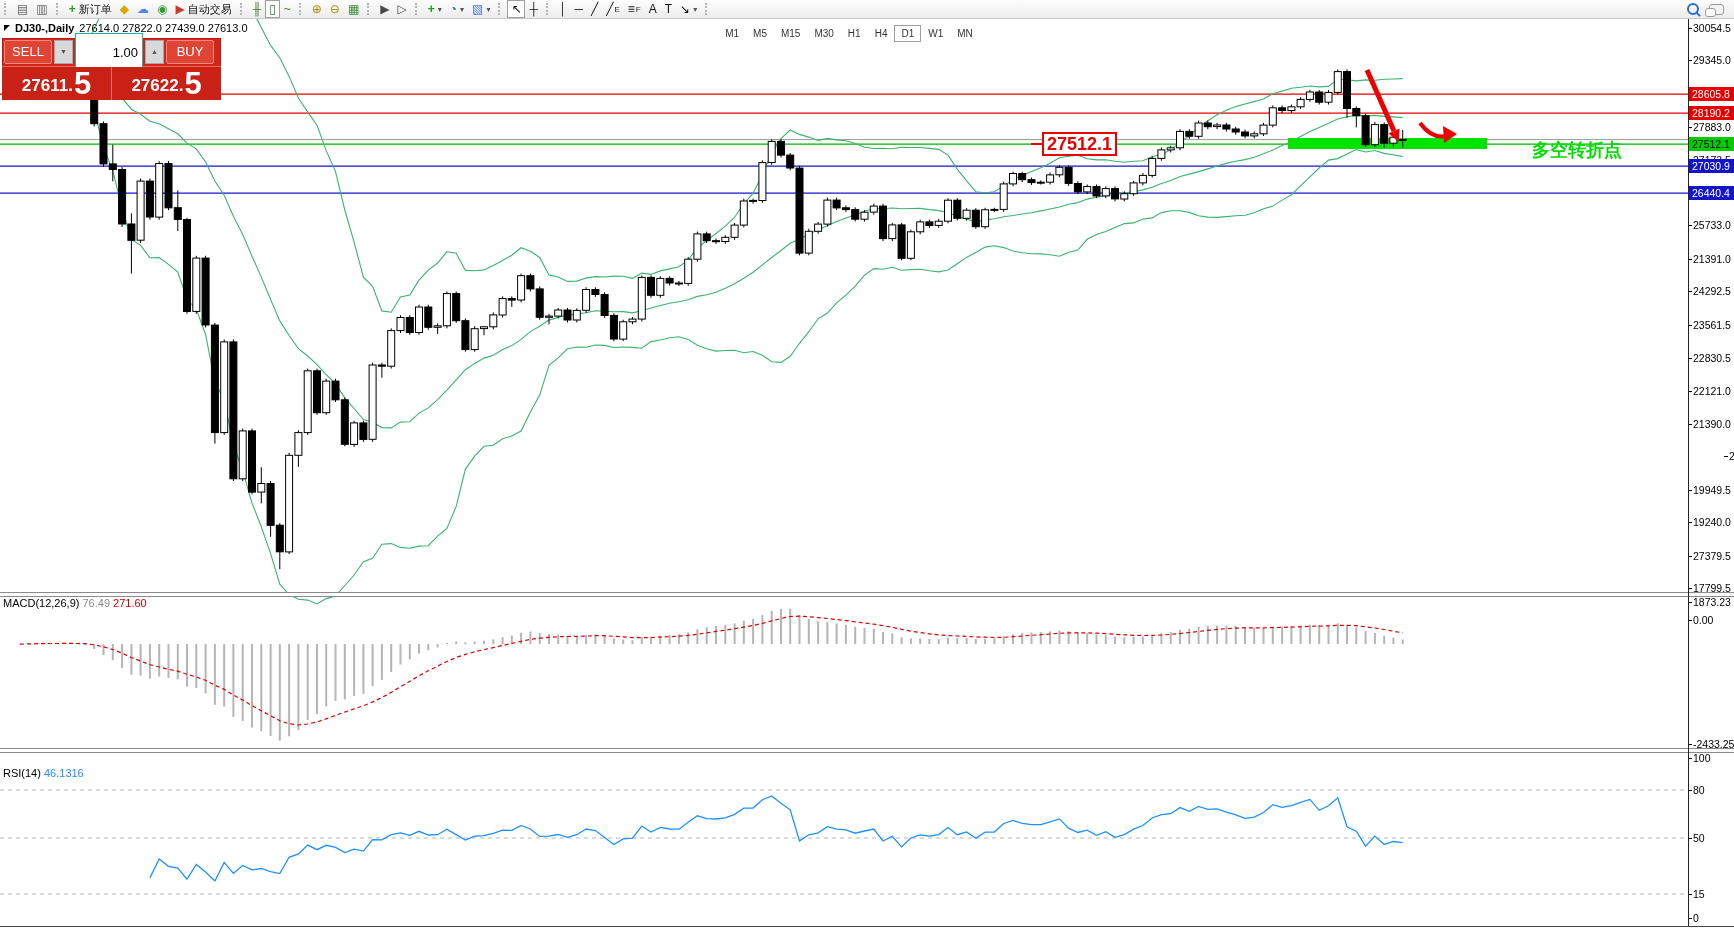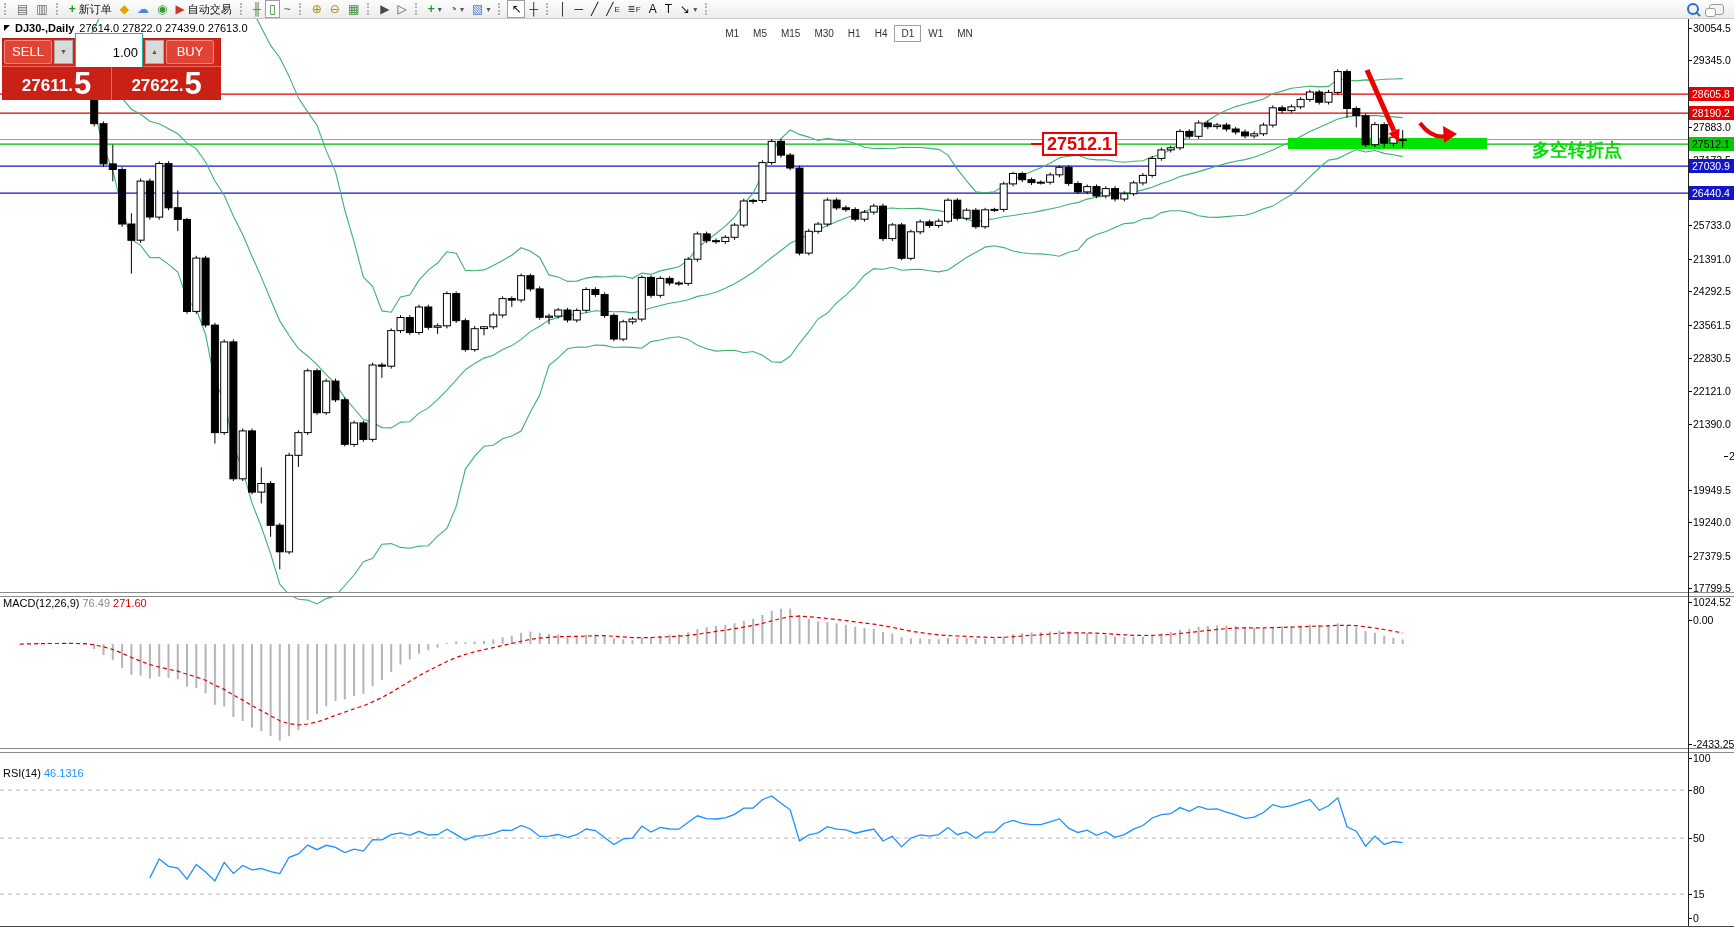--- a/index.html
+++ b/index.html
@@ -557,21 +557,21 @@
       <div class="tick" style="top: 450.351px; margin-left: 36px;">20680.5</div>
       <div class="tick" style="top: 483.754px;">19949.5</div>
       <div class="tick" style="top: 516.175px;">19240.0</div>
       <div class="tick" style="top: 549.579px;">27379.5</div>
       <div class="tick" style="top: 582px;">17799.5</div>
       <div class="plabel" style="top: 87.1993px; background: rgb(230, 0, 0); color: rgb(255, 255, 255);">28605.8</div>
       <div class="plabel" style="top: 106.19px; background: rgb(230, 0, 0); color: rgb(255, 255, 255);">28190.2</div>
       <div class="plabel" style="top: 137.177px; background: rgb(0, 204, 0); color: rgb(0, 0, 0);">27512.1</div>
       <div class="plabel" style="top: 159.165px; background: rgb(20, 20, 204); color: rgb(255, 255, 255);">27030.9</div>
       <div class="plabel" style="top: 186.149px; background: rgb(20, 20, 204); color: rgb(255, 255, 255);">26440.4</div>
-      <div class="tick" style="top: 596px;">1024.52</div>
+      <div class="tick" style="top: 596px;">1873.23</div>
       <div class="tick" style="top: 614px;">0.00</div>
       <div class="tick" style="top: 738px;">-2433.25</div>
       <div class="tick" style="top: 752px;">100</div>
       <div class="tick" style="top: 784px;">80</div>
       <div class="tick" style="top: 832px;">50</div>
       <div class="tick" style="top: 888px;">15</div>
       <div class="tick" style="top: 912px;">0</div>
       <div class="date-label" style="left: 14px;">3 Feb 2020</div>
       <div class="date-label" style="left: 76.5px;">23 Feb 2020</div>
       <div class="date-label" style="left: 139px;">3 Mar 2020</div>

